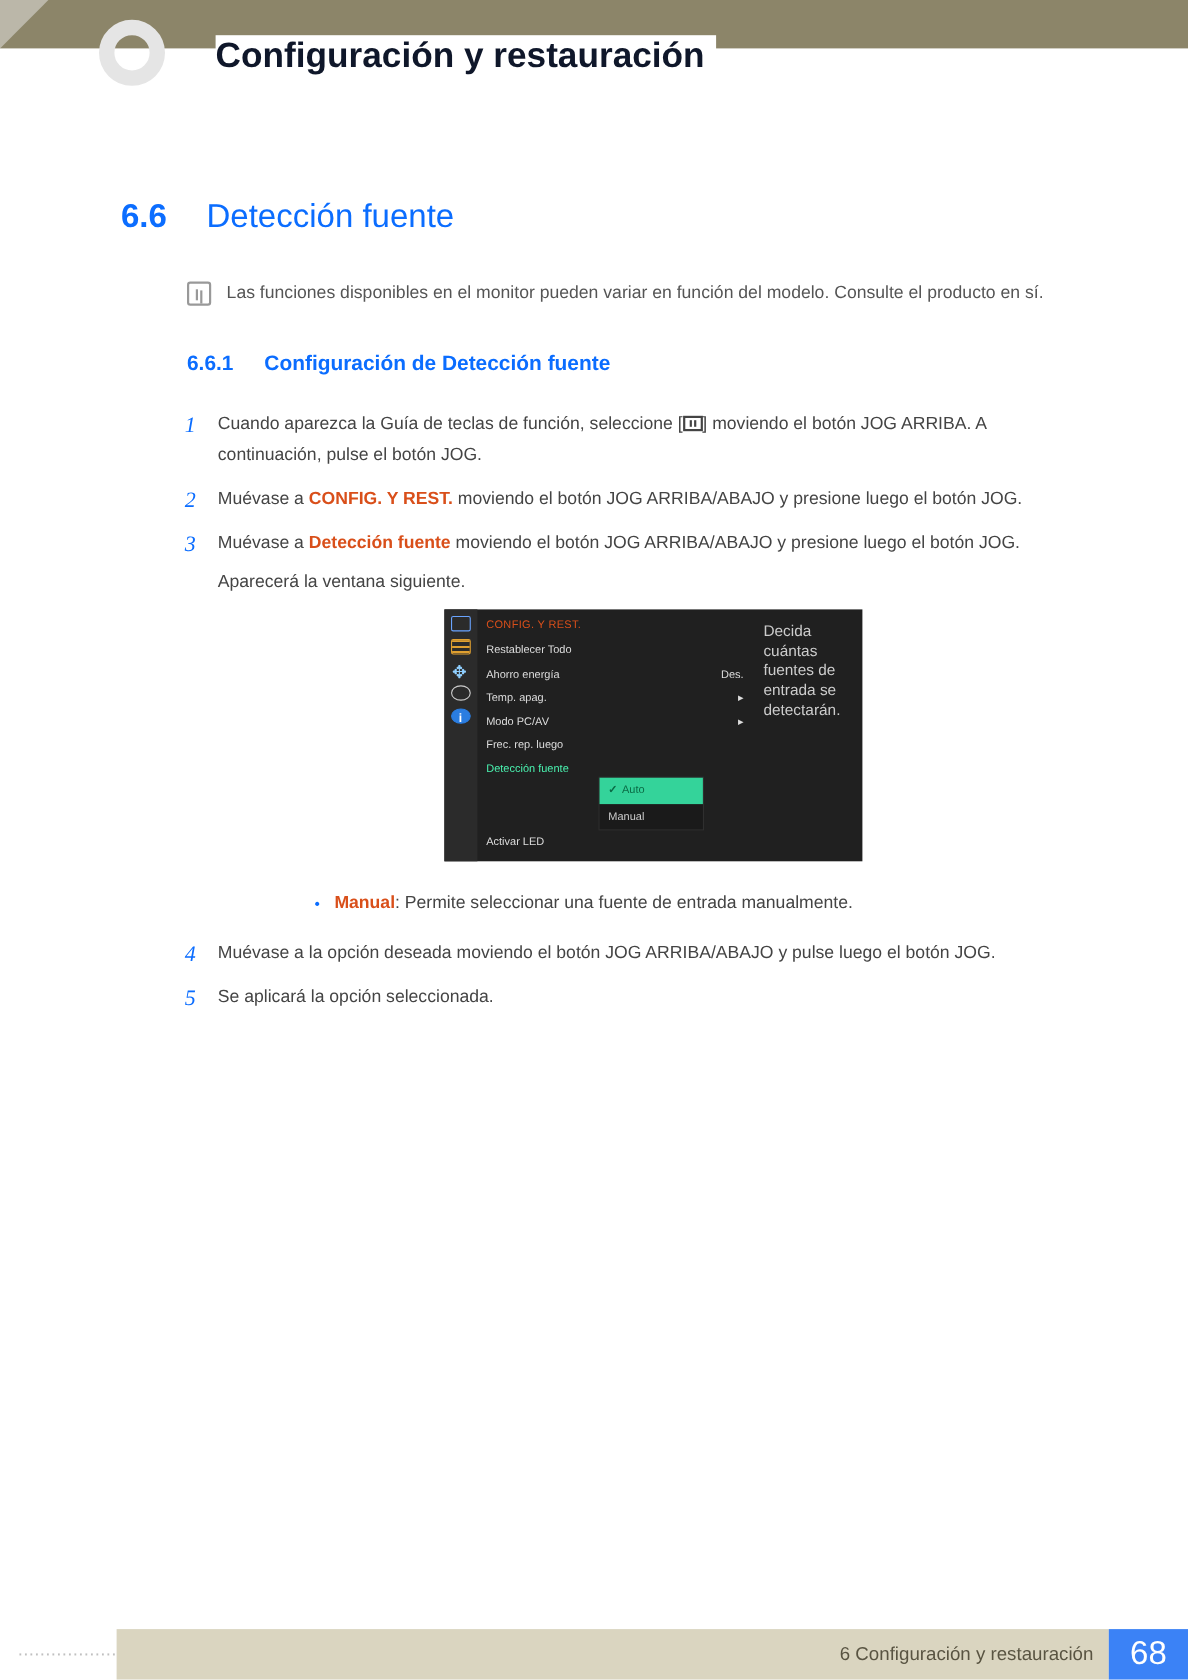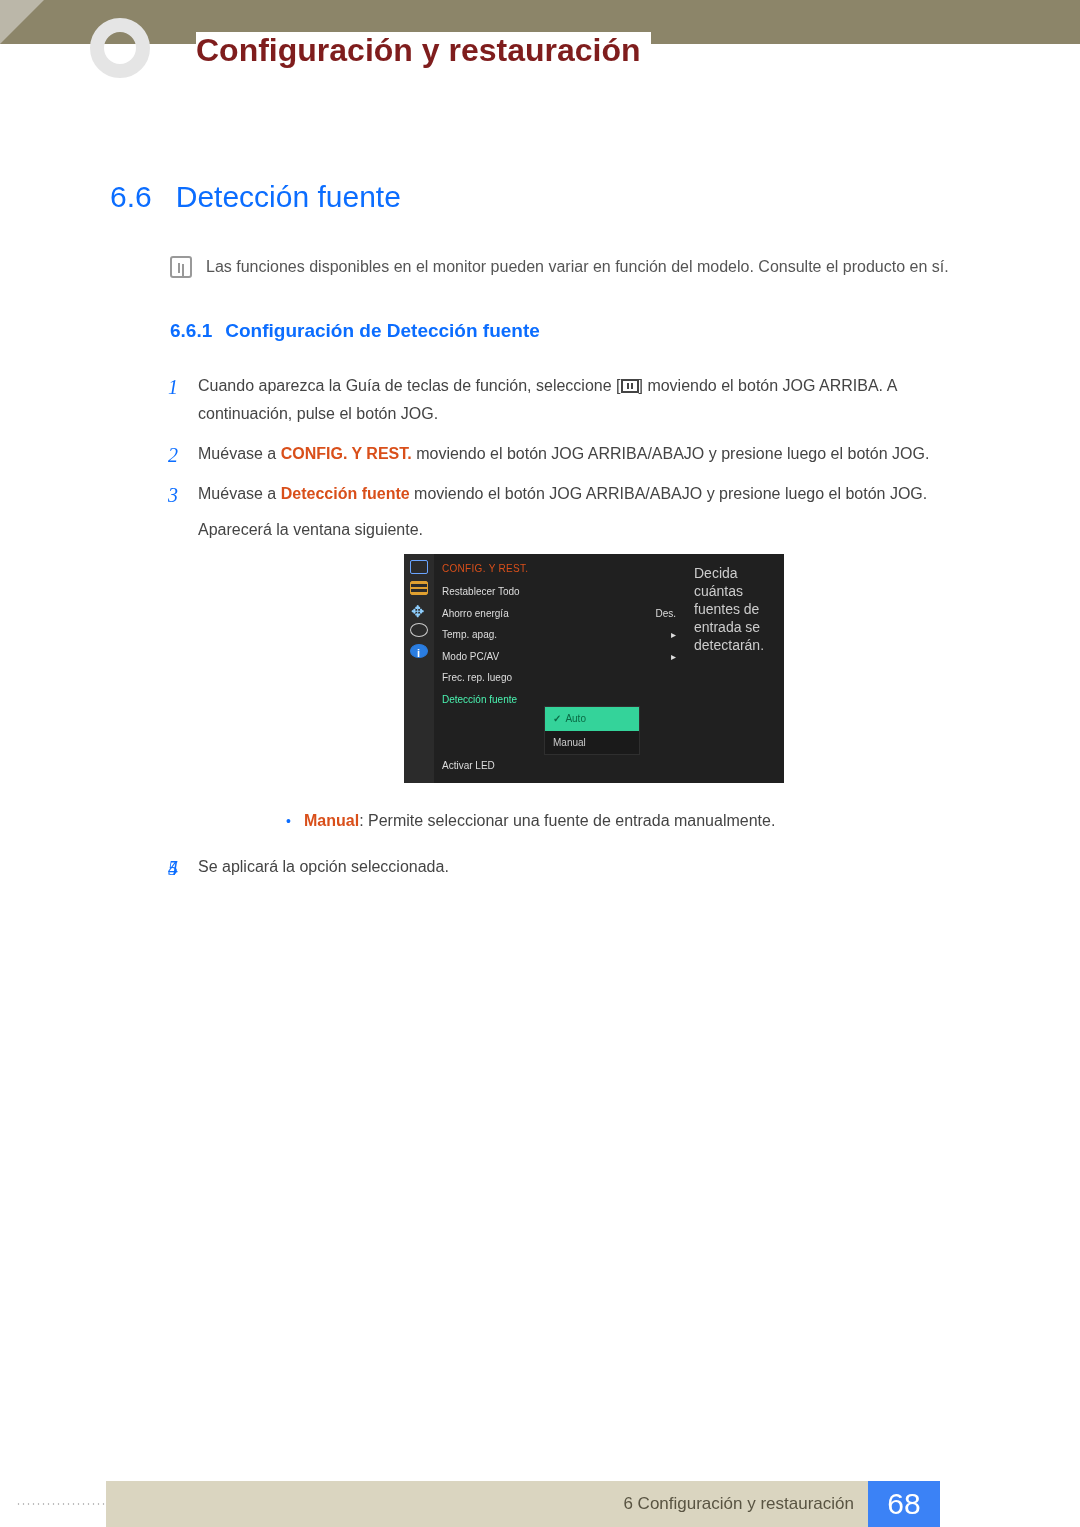--- a/index.html
+++ b/index.html
@@ -31,36 +31,36 @@
     width: 60px; height: 60px;
     border: 14px solid #e5e5e5;
     border-radius: 50%;
     background: transparent;
   }
   .page-title {
     position: absolute;
     top: 32px; left: 196px;
     font-size: 32px;
     font-weight: bold;
-    color: #7f1d1d;
+    color: #0f172a;
     background: #fff;
     padding-right: 10px;
   }
   .content {
     position: absolute;
     top: 180px; left: 110px;
     width: 880px;
   }
   .section-heading {
     font-size: 30px;
     color: #0b6dff;
     font-weight: 500;
     margin-bottom: 40px;
   }
-  .section-heading .num { margin-right: 24px; }
+  .section-heading .num { margin-right: 36px; font-weight: bold; }
   .intro {
     margin-left: 60px;
     margin-bottom: 16px;
     font-size: 16px;
   }
   .intro .hl { color: #d94f1a; font-weight: bold; }
   .note-row {
     margin-left: 60px;
     margin-bottom: 40px;
     font-size: 16px;
@@ -85,21 +85,21 @@
     background: #999;
   }
   .note-icon::before { top: 6px; height: 12px; }
   .note-icon::after { top: 5px; height: 10px; left: 6px; }
   .subhead {
     color: #0b6dff;
     font-size: 19px;
     font-weight: bold;
     margin: 0 0 30px 60px;
   }
-  .subhead .snum { margin-right: 13px; }
+  .subhead .snum { margin-right: 28px; }
   ol.steps {
     margin-left: 60px;
     list-style: none;
     counter-reset: step;
   }
   ol.steps > li {
     position: relative;
     padding-left: 28px;
     font-size: 16px;
     line-height: 1.75;
@@ -228,21 +228,21 @@
   .bullets li::before {
     content: "•";
     position: absolute;
     left: 0; top: 2px;
     color: #0b6dff;
     font-size: 14px;
   }
   .footer {
     position: absolute;
     left: 0; bottom: 0;
-    width: 940px; height: 46px;
+    width: 1080px; height: 46px;
     display: flex;
     align-items: stretch;
   }
   .footer .dotline {
     flex: 0 0 90px;
     background: radial-gradient(#bdbdbd 1px, transparent 1.2px);
     background-size: 5px 100%;
     background-position: 0 50%;
     background-repeat: repeat-x;
     height: 4px;
@@ -355,20 +355,21 @@
           <div class="osd-side">Decida cuántas fuentes de entrada se detectarán.</div>
         </div>
       </div>
 
       <ul class="bullets">
         <li><span class="hl2">Manual</span><span>: Permite seleccionar una fuente de entrada manualmente.</span></li>
       </ul>
     </li>
     <li>
       <span class="stepnum">4</span>
+      <span>Muévase a la opción deseada moviendo el botón JOG ARRIBA/ABAJO y pulse luego el botón JOG.</span>
     </li>
     <li>
       <span class="stepnum">5</span>
       <span>Se aplicará la opción seleccionada.</span>
     </li>
   </ol>
 </div>
 
 <div class="footer">
   <div class="dotline"></div>

